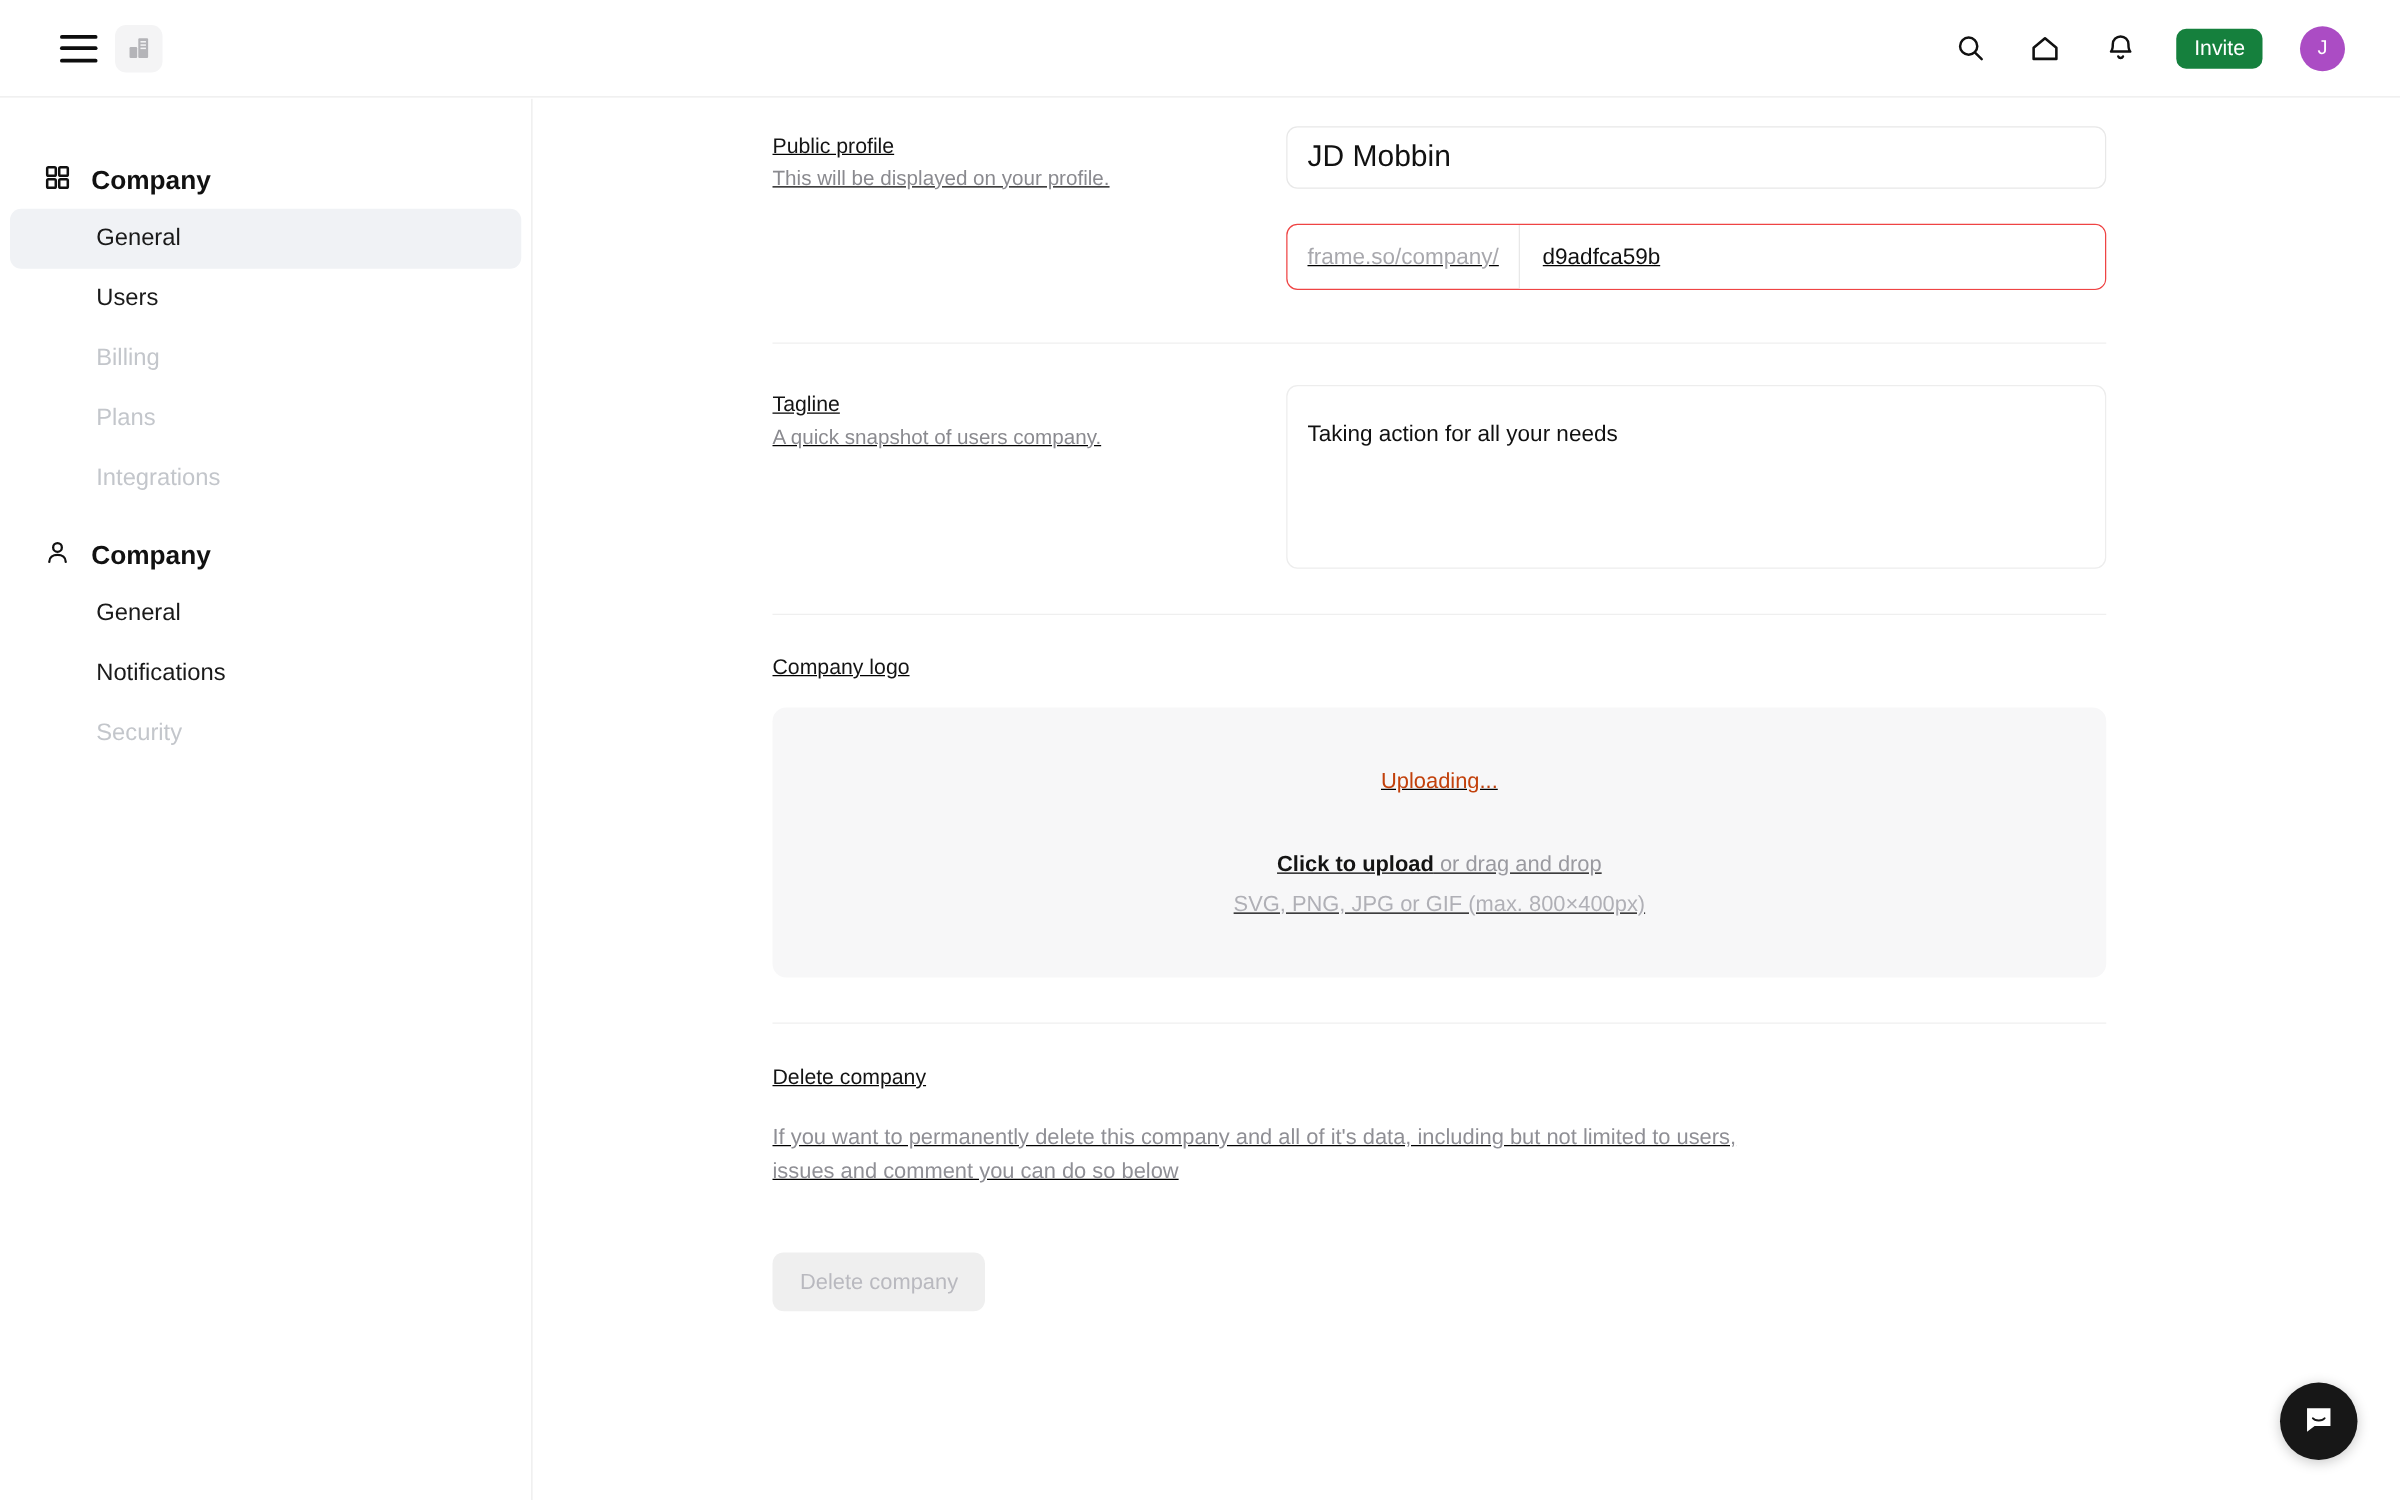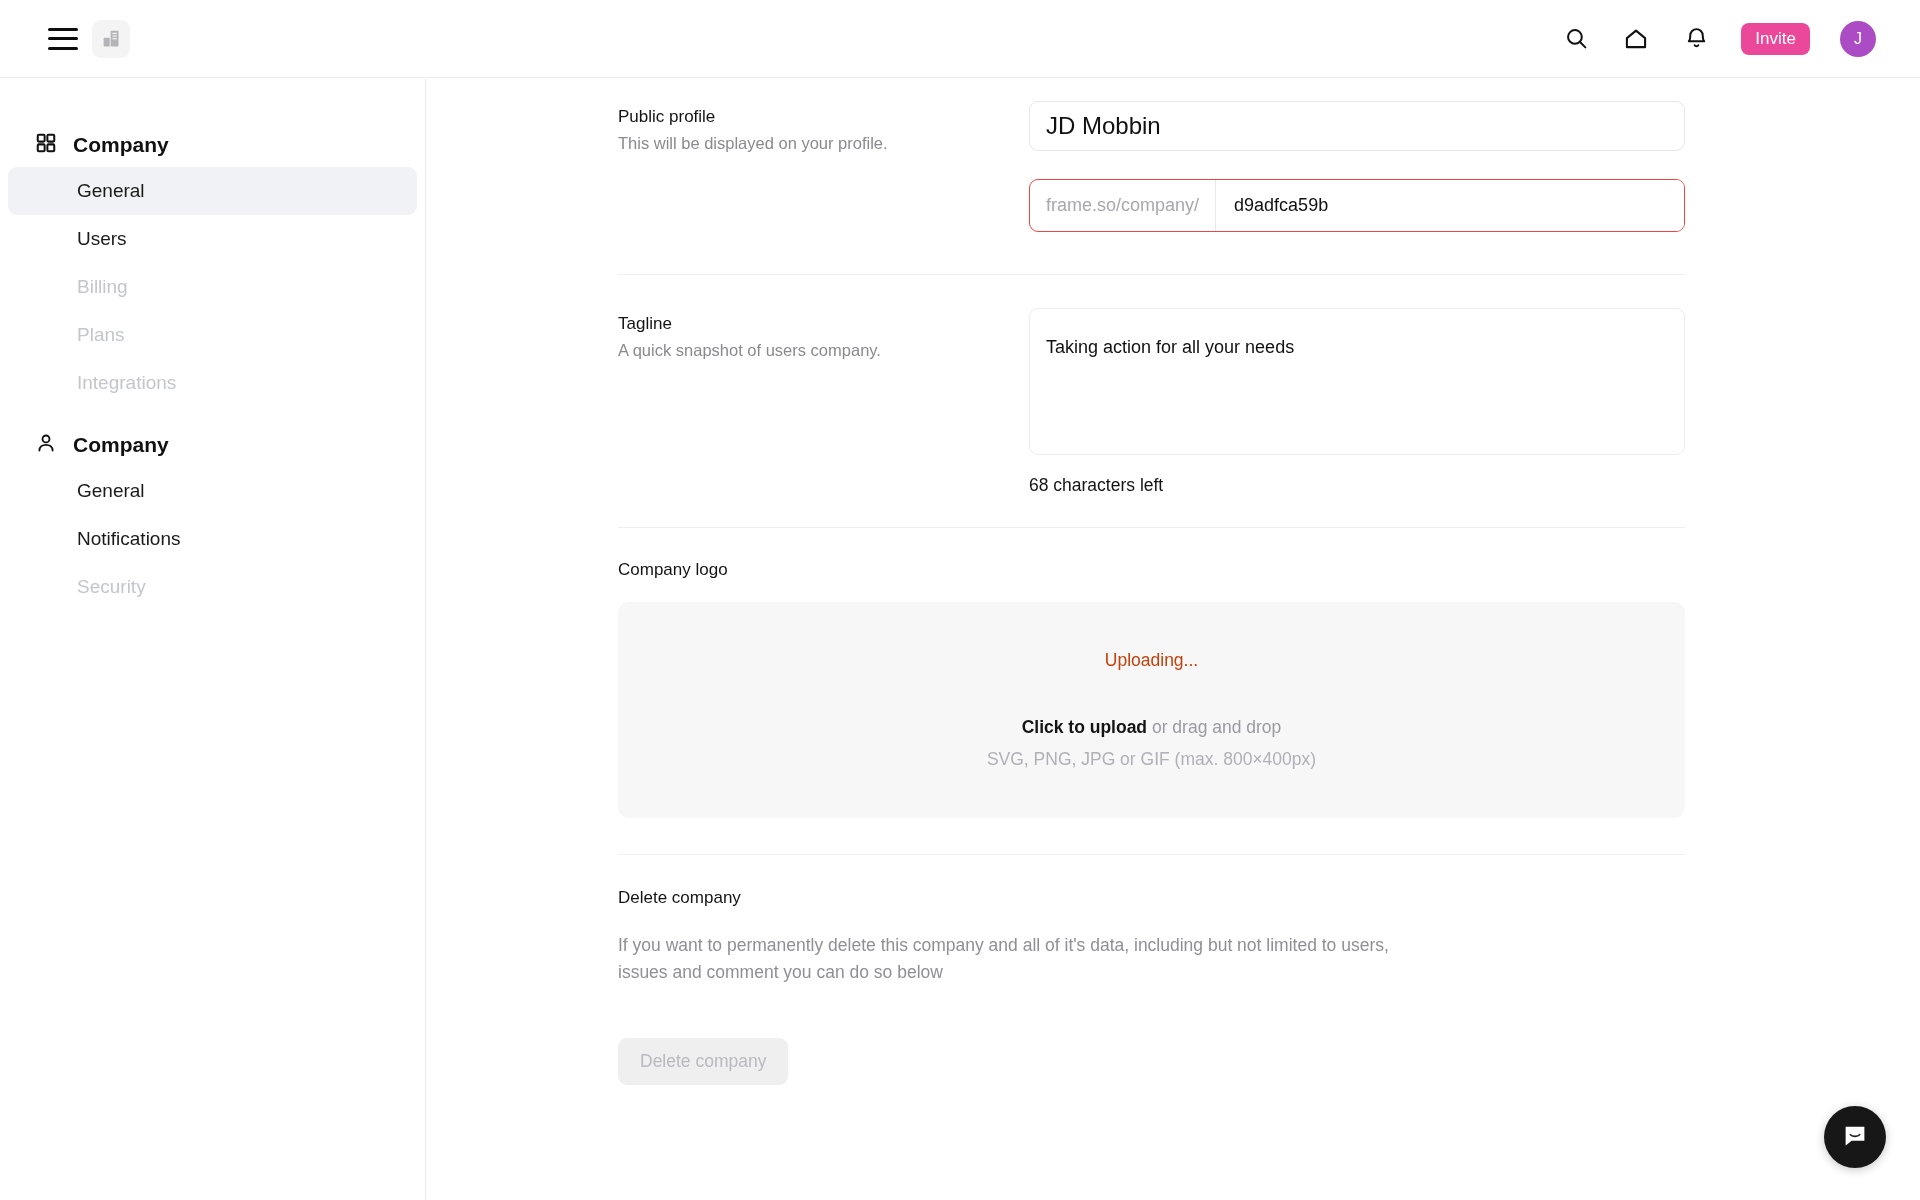--- a/index.html
+++ b/index.html
@@ -39,21 +39,21 @@
     margin-left: auto;
     display: flex; align-items: center; gap: 30px;
     padding-right: 44px;
   }
   .icon-btn {
     width: 30px; height: 30px;
     display: flex; align-items: center; justify-content: center;
     cursor: pointer;
   }
   .invite-btn {
-    background: #ec4899;
+    background: #15803d;
     color: #ffffff;
     font-size: 17px;
     border-radius: 8px;
     padding: 7px 14px 8px;
     line-height: 1;
     cursor: pointer;
     border: none;
     font-family: "Liberation Sans", sans-serif;
   }
   .avatar {
@@ -95,20 +95,21 @@
   .nav-item.active { background: #f0f2f5; }
   .nav-item.disabled { color: #c3c6cb; cursor: default; }
 
   
   .main {
     position: absolute;
     top: 79px; left: 427px;
     width: 1493px; height: 1121px;
     background: #fff;
     overflow: hidden;
+    text-decoration: underline;
   }
   .row {
     display: flex;
     padding-left: 191px;
   }
   .row-label { width: 411px; flex: 0 0 411px; padding-top: 4px; }
   .lbl-title { font-size: 17px; color: #141414; font-weight: 400; line-height: 1.45; }
   .lbl-sub { font-size: 16.5px; color: #8a8a8f; margin-top: 2px; line-height: 1.4; }
   .row-field { flex: 1; padding-right: 235px; }
 
@@ -342,21 +343,20 @@
   <div style="height:33px;"></div>
 
   
   <div class="row">
     <div class="row-label">
       <div class="lbl-title">Tagline</div>
       <div class="lbl-sub">A quick snapshot of users company.</div>
     </div>
     <div class="row-field">
       <textarea class="textarea" style="">Taking action for all your needs</textarea>
-      <div class="char-left">68 characters left</div>
     </div>
   </div>
 
   <div style="height:31px;"></div>
   <div class="divider"></div>
   <div style="height:32px;"></div>
 
   
   <div class="section-title">Company logo</div>
   <div style="height:22px;"></div>

